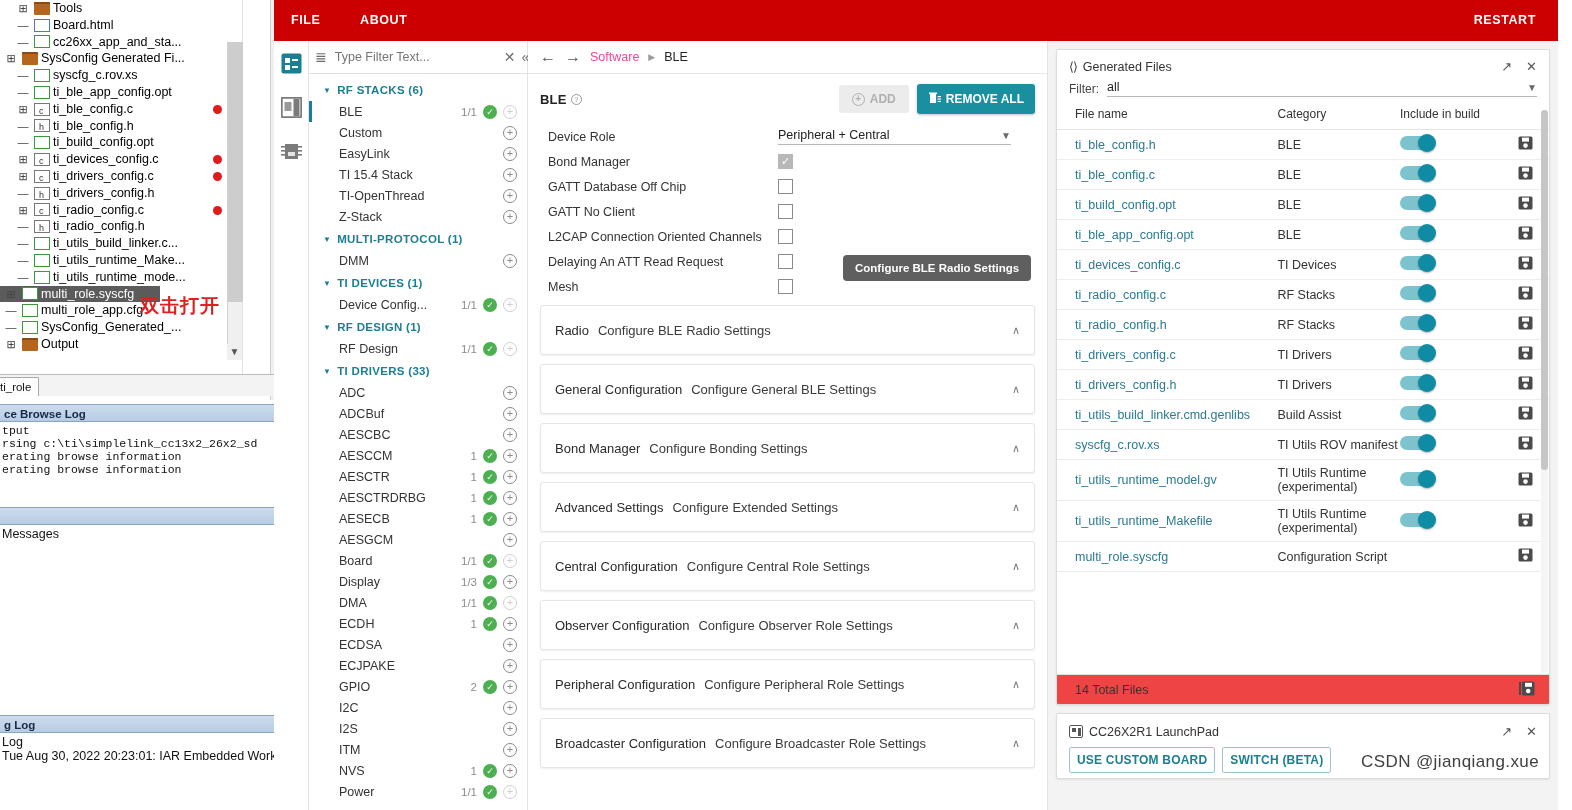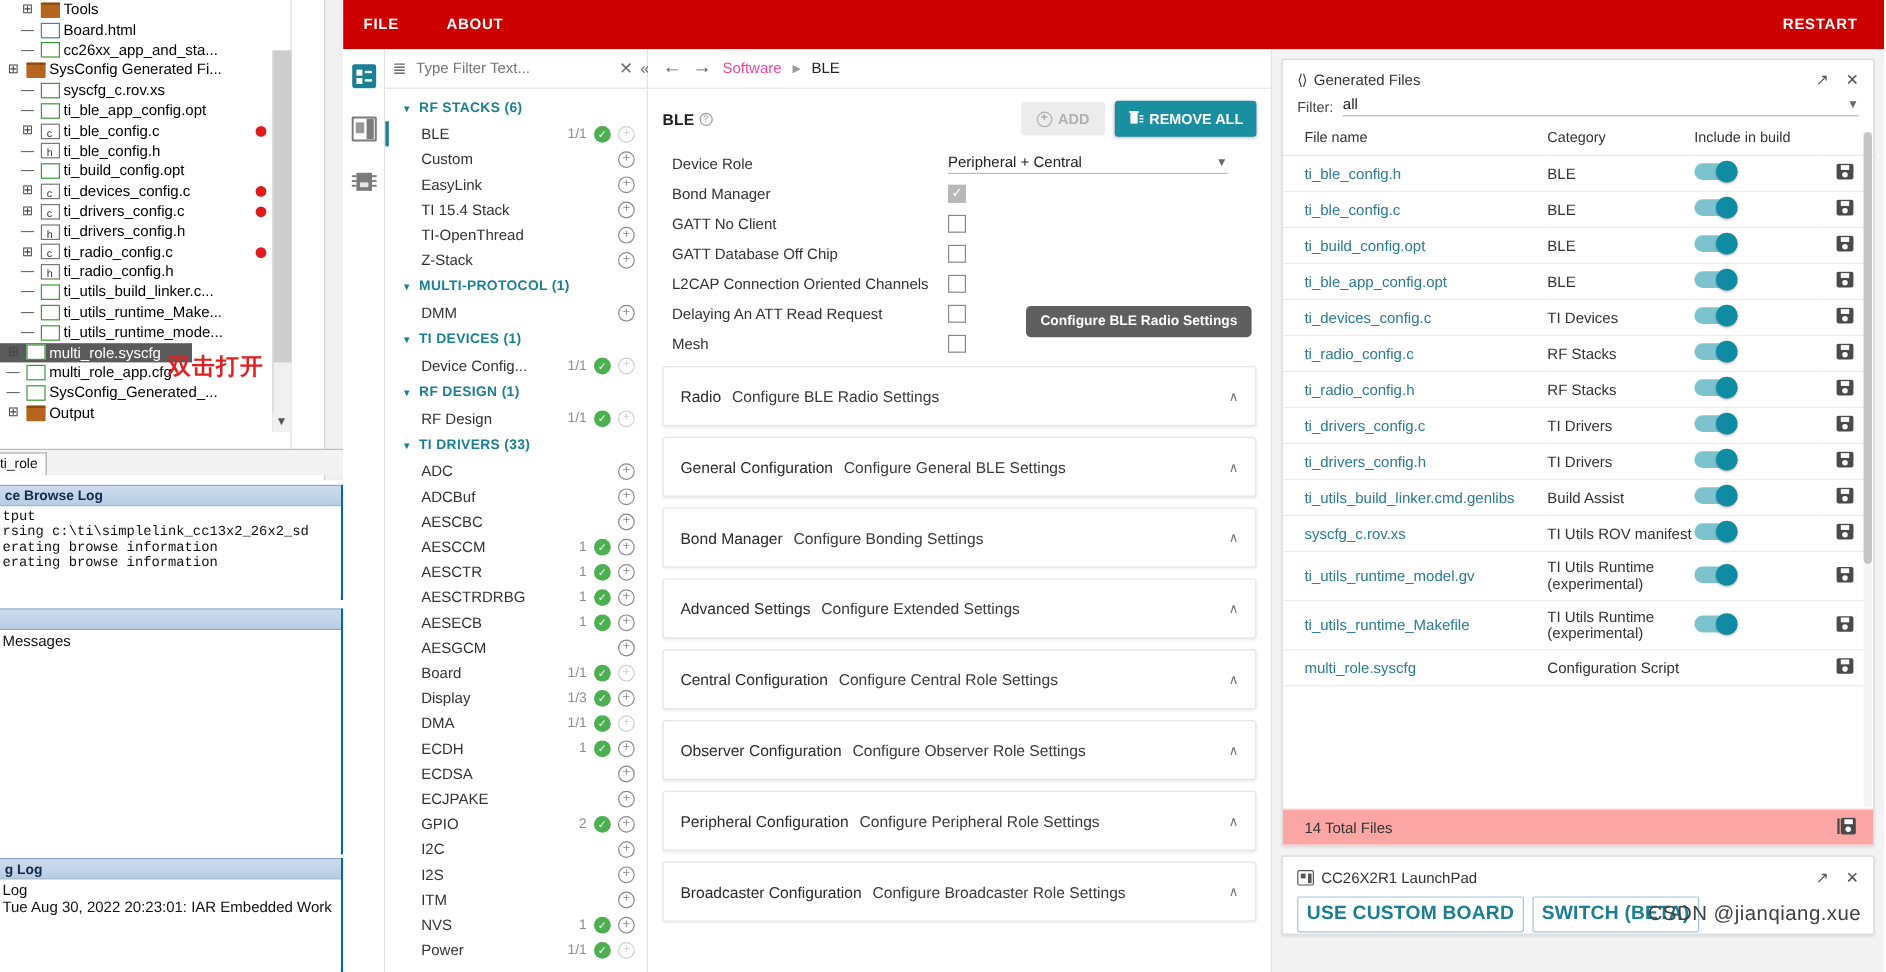--- a/index.html
+++ b/index.html
@@ -76,21 +76,21 @@
   .ide-bot { position:absolute; left:0; width:288px; border-right:4px solid #0369a1; }
 
   .vsplit-right {
     position:absolute; left: 270px; top: 0px; width: 18px; height: 400px;
     background:#f0f0f0; border-left:1px solid #cfcfcf;
   }
   .vsplit-btn { position:absolute; left: 272px; top: 380px; font-size:11px; color:#333; }
 
   
   .app {
-    position: absolute; left: 286px; top: 0; width: 1284px; height: 810px;
+    position: absolute; left: 274px; top: 0; width: 1284px; height: 810px;
     background: #ffffff;
   }
   .topbar {
     position:absolute; left:0; top:0; width:1284px; height: 41px;
     background: #cc0000; color:#fff;
   }
   .topbar-menu {
     position:absolute; top: 13px; font-size: 12.5px; font-weight: 700;
     letter-spacing: 0.6px; color:#ffffff; cursor:pointer;
   }
@@ -258,36 +258,36 @@
     position:relative; display:inline-block; cursor:pointer;
   }
   .toggle .knob {
     position:absolute; right:-2px; top:-2px; width:18px; height:18px;
     border-radius:50%; background:#0f8ba3; box-shadow:0 1px 2px rgba(0,0,0,.3);
   }
   .save-ic { color:#4a4a4a; font-size: 14px; cursor:pointer; }
   .gf-total {
     position:absolute; left:0; right:0; bottom:0; height: 30px;
     border-top: 1px solid #e0e0e0; display:flex; align-items:center;
-    padding: 0 14px 0 18px; font-size: 12.5px; color:#333; background:#fca5a5;
+    padding: 0 14px 0 18px; font-size: 12.5px; color:#333; background:#ef4444;
   }
   .gf-total .sv { margin-left:auto; }
   .gf-scroll {
     position:absolute; right:1px; top: 60px; width:7px; bottom: 32px; background:#f5f5f5;
   }
   .gf-scroll .thumb { position:absolute; top: 0; left:0; width:7px; height: 360px; background:#c6c6c6; border-radius:4px;}
 
   .lp-card { margin-top: 8px; height: 66px; position:relative; }
   .lp-head { display:flex; align-items:center; padding: 10px 12px 0 12px; }
   .lp-title { font-size: 12.5px; color:#333; }
   .lp-actions { margin-left:auto; display:flex; align-items:center; gap: 14px; }
   .lp-btns { display:flex; gap: 7px; padding: 8px 0 0 12px; }
   .lp-btn {
     border:1px solid #9ec6d2; color:#1b7f94; background:#fff;
-    font-size: 16px; font-weight:700; padding: 5px 7px; border-radius:2px;
+    font-size: 12px; font-weight:700; padding: 5px 7px; border-radius:2px;
     letter-spacing:.2px; cursor:pointer;
   }
   .watermark {
     position:absolute; right: 10px; bottom: 6px; font-size: 17px;
     color: #404040; letter-spacing: .4px; pointer-events:none;
   }
   .chipicon {
     display:inline-block; width:14px; height:13px; border:1.5px solid #555;
     border-radius:2px; margin-right:6px; vertical-align:-2px; position:relative;
   }
@@ -738,25 +738,25 @@
             <span class="ddl">
               <span class="cv">Peripheral + Central</span>
               <span class="dc">▼</span>
             </span>
           </div>
           <div class="prow">
             <span class="plabel">Bond Manager</span>
             <span class="cbox checked">✓</span>
           </div>
           <div class="prow">
+            <span class="plabel">GATT Database Off Chip</span>
+            <span class="cbox"></span>
+          </div>
+          <div class="prow">
             <span class="plabel">GATT No Client</span>
-            <span class="cbox"></span>
-          </div>
-          <div class="prow">
-            <span class="plabel">GATT Database Off Chip</span>
             <span class="cbox"></span>
           </div>
           <div class="prow">
             <span class="plabel">L2CAP Connection Oriented Channels</span>
             <span class="cbox"></span>
           </div>
           <div class="prow">
             <span class="plabel">Delaying An ATT Read Request</span>
             <span class="cbox"></span>
           </div>

